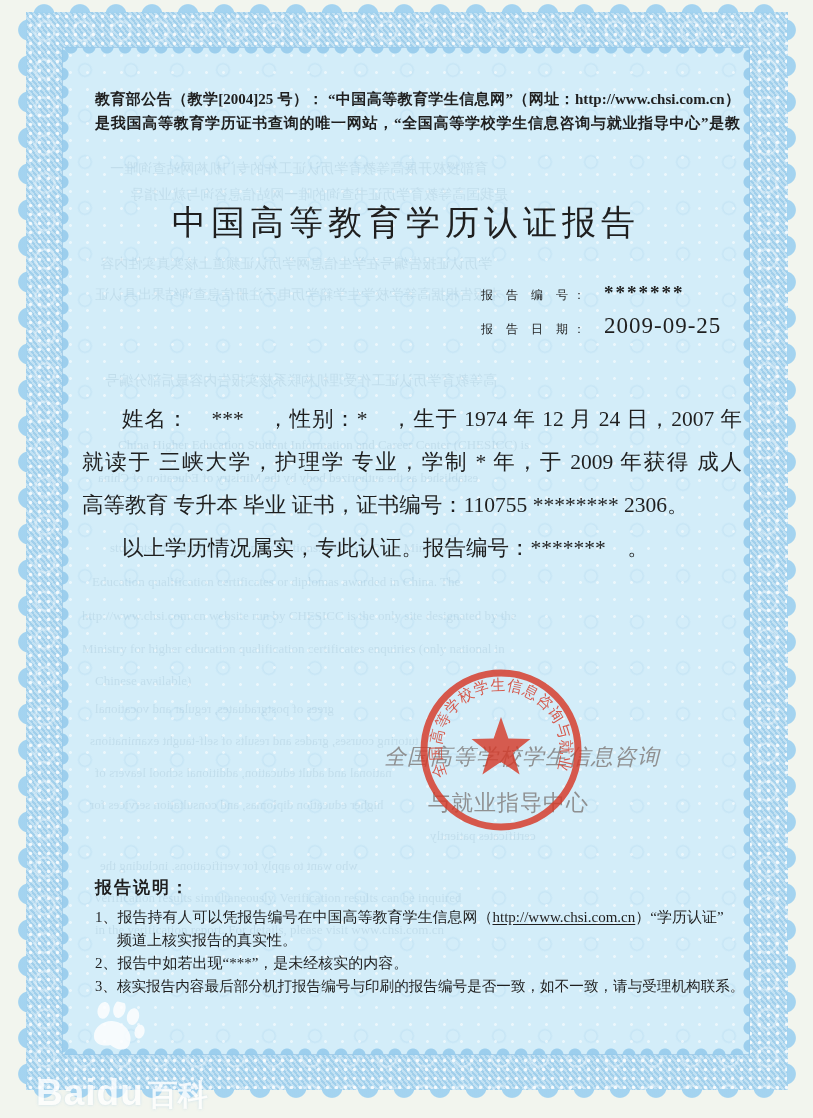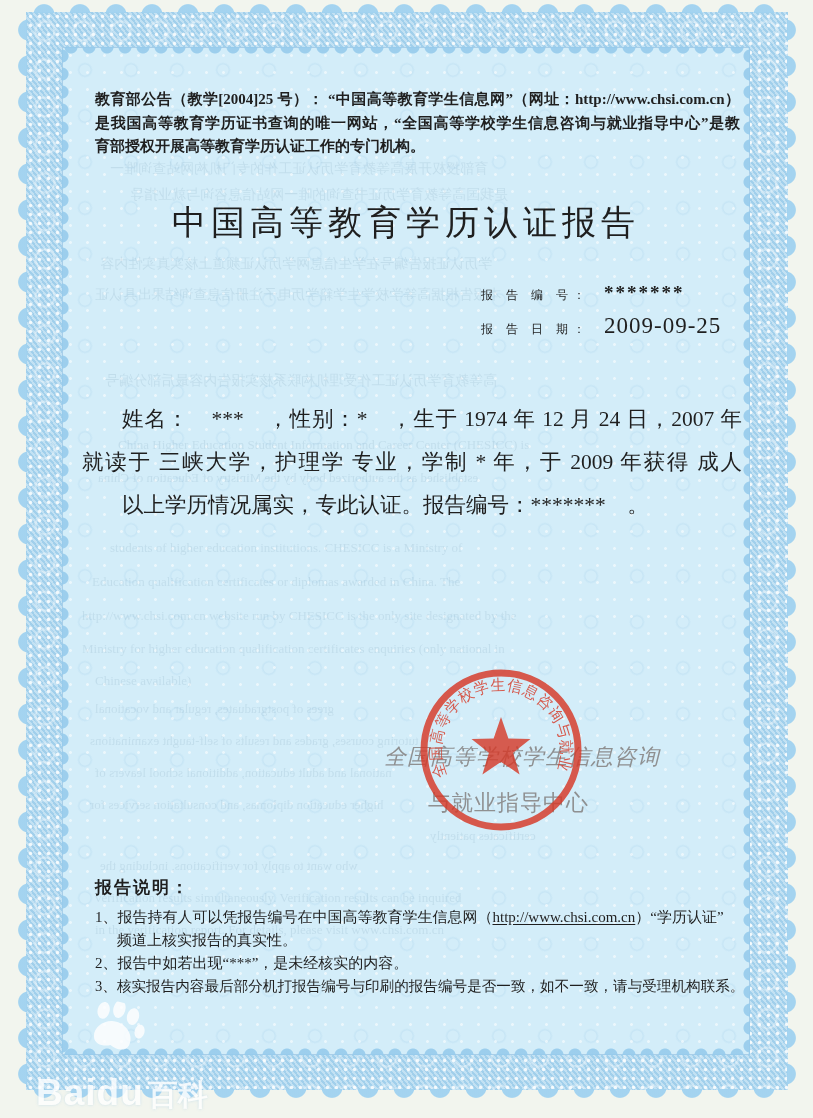--- a/index.html
+++ b/index.html
@@ -133,37 +133,37 @@
     <span class="ghost mir" style="left: 90px; top: 797px; font-size: 13px;">higher education diplomas, and consultation services for</span>
     <span class="ghost mir" style="left: 430px; top: 828px; font-size: 13px;">certificates patiently</span>
     <span class="ghost mir" style="left: 100px; top: 858px; font-size: 13px;">who want to apply for verifications, including the</span>
     <span class="ghost" style="left: 95px; top: 890px; font-size: 13px;">verification results simultaneously. Verification results can be inquired</span>
     <span class="ghost" style="left: 95px; top: 922px; font-size: 13px;">in the verification report. For details, please visit www.chsi.com.cn</span>
   </div>
 
 <div class="abs notice">
   <div class="jl">教育部公告（教学[2004]25 号）： “中国高等教育学生信息网”（网址：http://www.chsi.com.cn）</div>
   <div class="jl">是我国高等教育学历证书查询的唯一网站，“全国高等学校学生信息咨询与就业指导中心”是教</div>
-  <div>育部授权开展高等教育学历认证工作的专门机构。</div>
 </div>
 
 <div class="abs title">中国高等教育学历认证报告</div>
 
 <div class="abs meta-row meta-no">
   <span class="meta-label">报 告 编 号：</span>
   <span class="meta-val-no">*******</span>
 </div>
 <div class="abs meta-row meta-date">
   <span class="meta-label">报 告 日 期：</span>
   <span class="meta-val-date">2009-09-25</span>
 </div>
 
 <div class="abs body-par">
   <div class="ind jl">姓名：　***　，性别：*　，生于 1974 年 12 月 24 日，2007 年</div>
   <div class="jl">就读于 三峡大学，护理学 专业，学制 * 年，于 2009 年获得 成人</div>
+  <div>高等教育 专升本 毕业 证书，证书编号：110755 ******** 2306。</div>
   <div class="ind">以上学历情况属实，专此认证。报告编号：*******　。</div>
 </div>
 
 <div class="abs issuer issuer1">全国高等学校学生信息咨询</div>
 <div class="abs issuer issuer2">与就业指导中心</div>
 
 <svg class="abs seal-svg" width="174" height="174" viewBox="0 0 174 174">
   <circle cx="87" cy="87" r="77" fill="none" stroke="#d63a28" stroke-width="7" opacity=".92"></circle>
   <polygon fill="#d63a28" opacity=".9" points="87,54 94.4,75.4 116.5,75.9 99.1,89.8 105.6,111.4 87,98.9 68.4,111.4 74.9,89.8 57.5,75.9 79.6,75.4"></polygon>
   <path id="sealArc" fill="none" d="M 32.6 112.4 A 60 60 0 1 1 141.4 112.4"></path>

